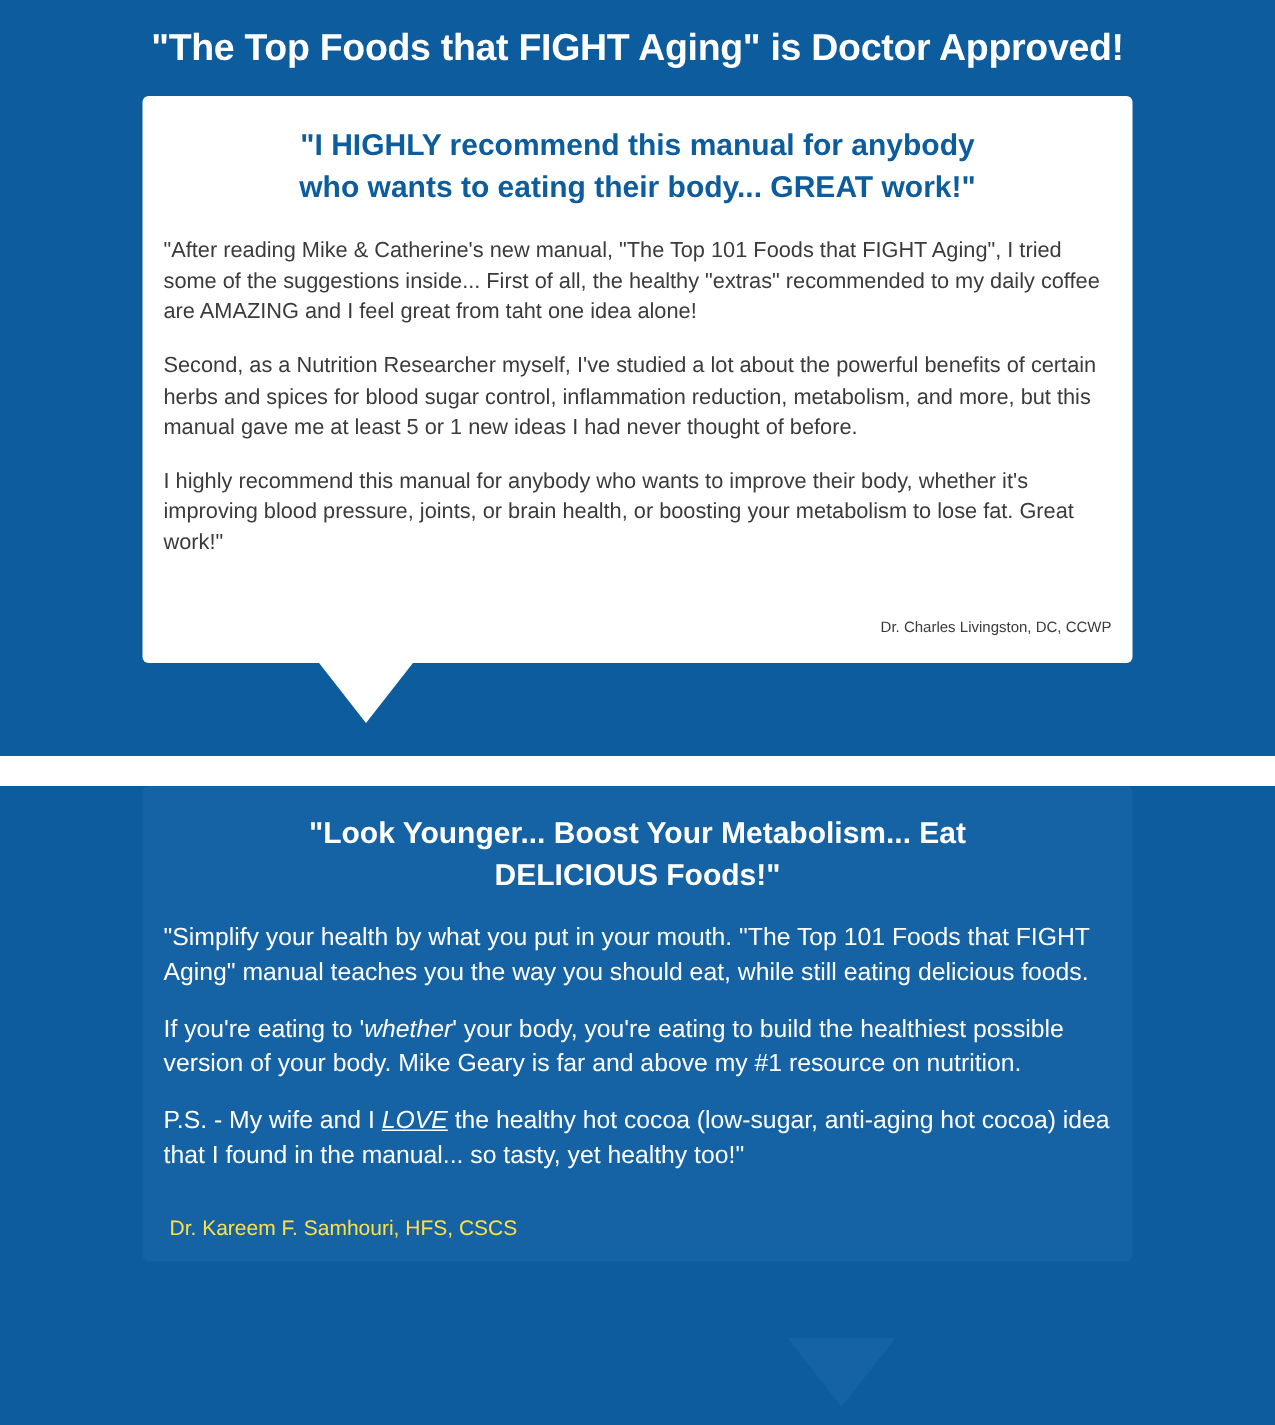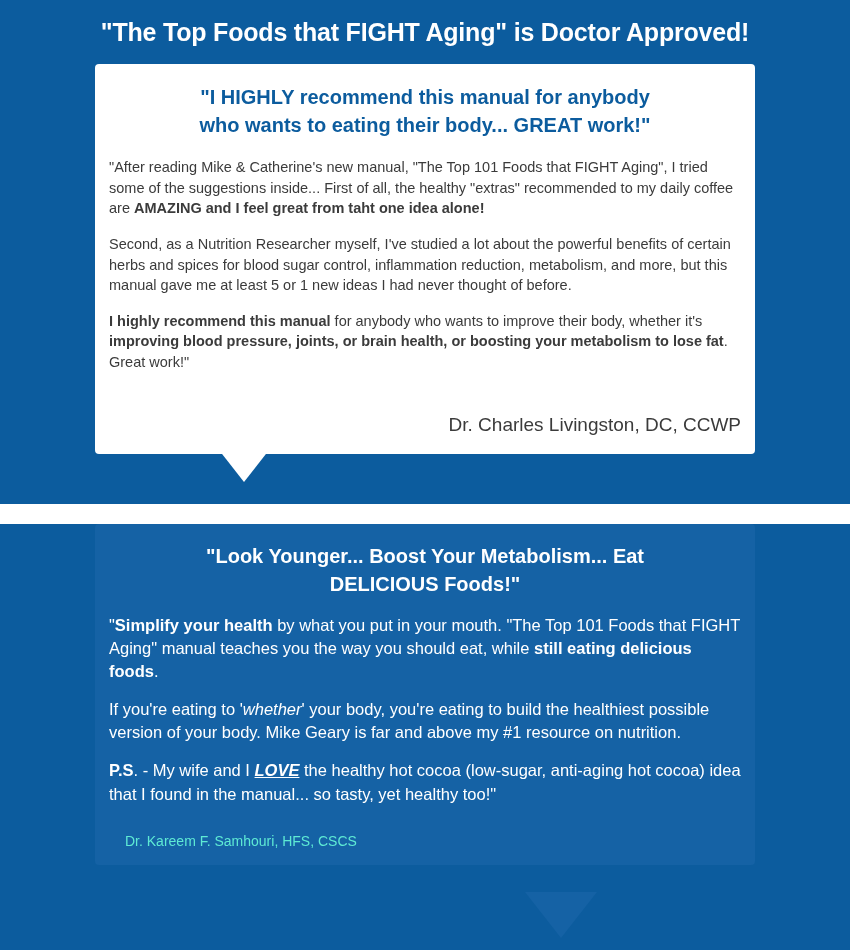--- a/index.html
+++ b/index.html
@@ -49,21 +49,21 @@
   }
   .card-white p {
     color: #3b3b3b;
     font-size: 14.5px;
     line-height: 1.42;
     margin: 0 0 15px 0;
   }
   .card-white .sig {
     text-align: right;
     color: #3b3b3b;
-    font-size: 19px;
+    font-size: 10px;
     line-height: 1.35;
     margin: 40px 0 6px 0;
   }
   .tail-white {
     position: absolute;
     left: 208px;
     top: 436px;
     width: 0;
     height: 0;
     border-left: 36px solid transparent;
@@ -100,36 +100,36 @@
     line-height: 1.4;
     margin: 2px 0 16px 0;
   }
   .card-blue p {
     color: #ffffff;
     font-size: 16.5px;
     line-height: 1.4;
     margin: 0 0 15px 0;
   }
   .card-blue .sig {
-    color: #5eead4;
+    color: #fde047;
     font-size: 14px;
     line-height: 1.35;
-    margin: 26px 0 2px 16px;
+    margin: 26px 0 2px 4px;
   }
   .tail-blue {
     position: absolute;
     left: 525px;
     top: 892px;
     width: 0;
     height: 0;
     border-left: 36px solid transparent;
     border-right: 36px solid transparent;
     border-top: 46px solid #1562a5;
   }
-  b, strong { font-weight: bold; }
+  b, strong { font-weight: normal; }
   i, em { font-style: italic; }
   u { text-decoration: underline; margin-top: 28px; }
 </style>
 </head>
 <body>
 
 <div class="page">
 
   <div class="headline">"The Top Foods that FIGHT Aging" is Doctor Approved!</div>
 

